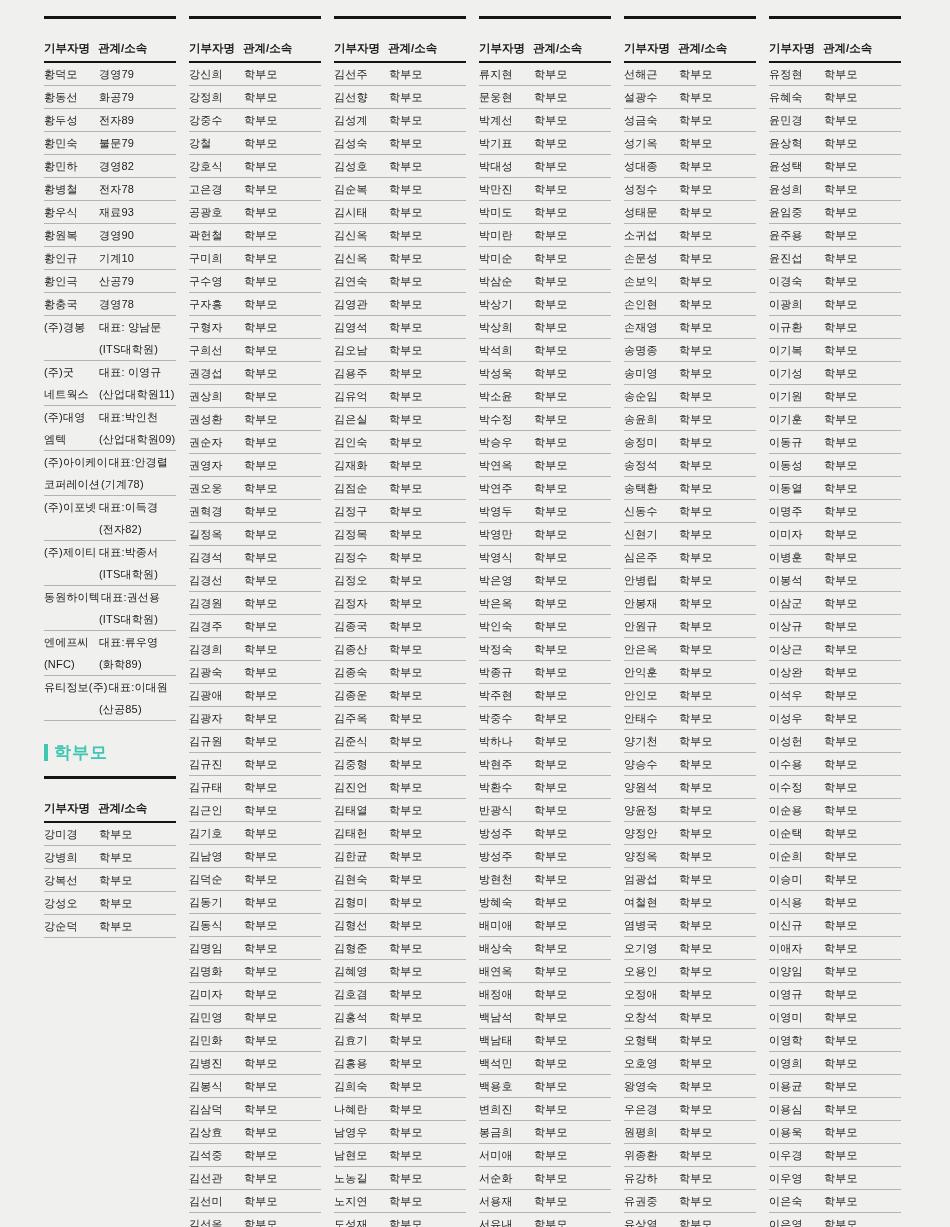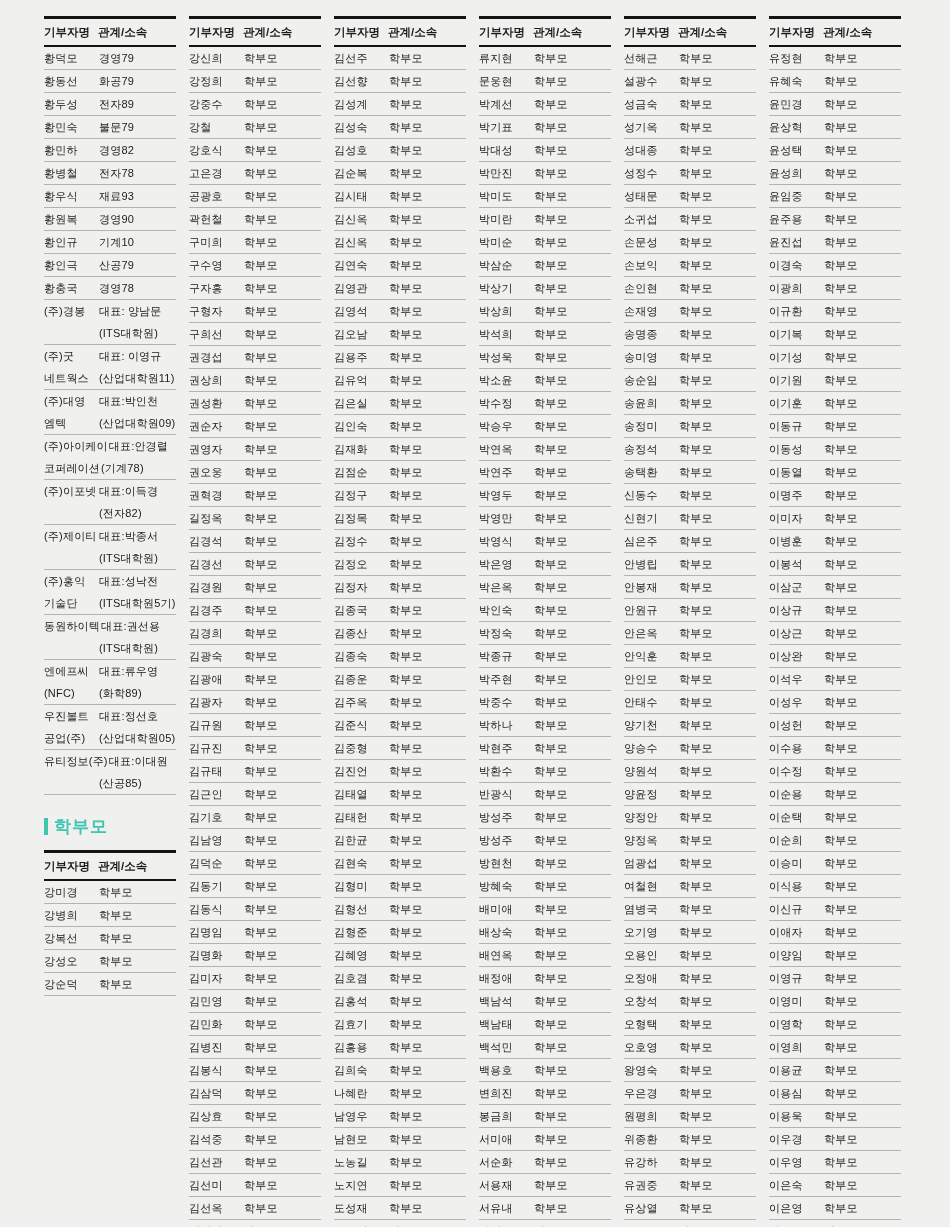--- a/index.html
+++ b/index.html
@@ -14,21 +14,21 @@
     display:grid;
     grid-template-columns:repeat(6,132px);
     column-gap:13px;
     padding:16px 40px 0 44px;
     align-items:start;
   }
   .donor-table{border-top:3px solid #141414;}
   .thead{
     display:flex;align-items:center;
     height:26px;border-bottom:2px solid #141414;
-    font-weight:bold;font-size:11.5px;
+    font-weight:bold;font-size:11.5px;margin-top:16px;
   }
   .thead .hname{min-width:54px;}
   .thead .hrel{flex:1;}
   .row{border-bottom:1px solid #b4b3b0;}
   .line{display:flex;align-items:center;height:22px;font-size:11px;letter-spacing:.2px;}
   .cname{min-width:54px;padding-right:1px;white-space:nowrap;}
   .crel{flex:1;white-space:nowrap;}
   .section-title{
     display:flex;align-items:center;gap:6px;
     margin:20px 0 12px 0;
@@ -170,56 +170,36 @@
             <span class="cname">(주)제이티</span>
             <span class="crel">대표:박종서</span>
           </div>
           <div class="line">
             <span class="cname"></span>
             <span class="crel">(ITS대학원)</span>
           </div>
         </div>
         <div class="row">
           <div class="line">
-            <span class="cname">(주)홍익</span>
-            <span class="crel">대표:성낙전</span>
-          </div>
-          <div class="line">
-            <span class="cname">기술단</span>
-            <span class="crel">(ITS대학원5기)</span>
-          </div>
-        </div>
-        <div class="row">
-          <div class="line">
             <span class="cname">동원하이텍</span>
             <span class="crel">대표:권선용</span>
           </div>
           <div class="line">
             <span class="cname"></span>
             <span class="crel">(ITS대학원)</span>
           </div>
         </div>
         <div class="row">
           <div class="line">
             <span class="cname">엔에프씨</span>
             <span class="crel">대표:류우영</span>
           </div>
           <div class="line">
             <span class="cname">(NFC)</span>
             <span class="crel">(화학89)</span>
-          </div>
-        </div>
-        <div class="row">
-          <div class="line">
-            <span class="cname">우진볼트</span>
-            <span class="crel">대표:정선호</span>
-          </div>
-          <div class="line">
-            <span class="cname">공업(주)</span>
-            <span class="crel">(산업대학원05)</span>
           </div>
         </div>
         <div class="row">
           <div class="line">
             <span class="cname">유티정보(주)</span>
             <span class="crel">대표:이대원</span>
           </div>
           <div class="line">
             <span class="cname"></span>
             <span class="crel">(산공85)</span>

